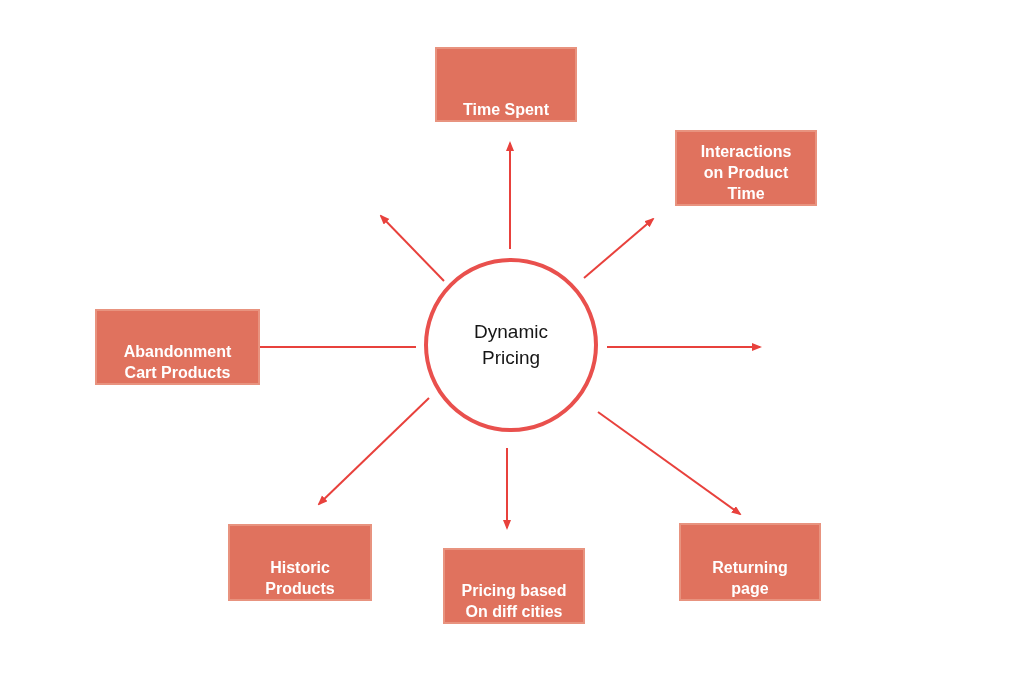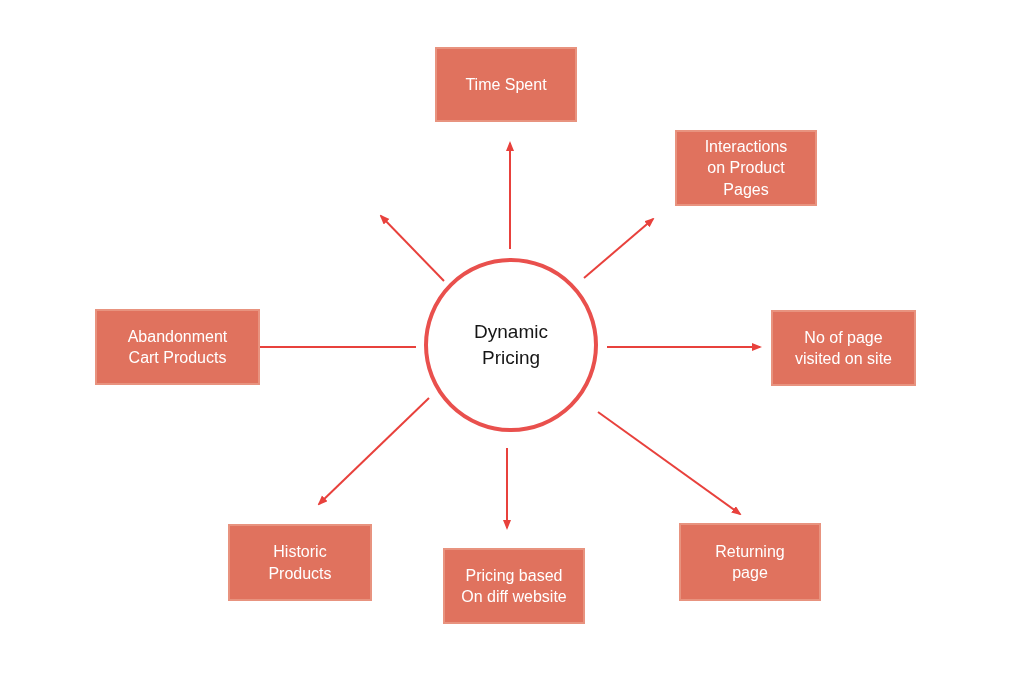--- a/index.html
+++ b/index.html
@@ -32,26 +32,26 @@
   }
   .arrowhead-path{
     fill:var(--accent,#E8413C);
   }
   .node{
     position:absolute;
     background:var(--node-fill,#E0725E);
     border:2px solid var(--node-border,#E8937F);
     color:var(--node-text,#fff);
     display:flex;
-    align-items:center;
+    align-items:flex-end;
     justify-content:center;
     text-align:center;
     font-size:16px;
     line-height:1.32;
-    font-weight:400;
+    font-weight:700;
   }
   .node span{white-space:pre-line;}
   .center-circle{
     position:absolute;
     left:424px;top:258px;
     width:174px;height:174px;
     border:4px solid var(--circle-border,#E9504D);
     border-radius:50%;
     background:var(--background,#fff);
     display:flex;
@@ -86,41 +86,37 @@
   </svg>
 
   <div class="node" style="left:435px;top:47px;width:142px;height:75px">
     <span>Time Spent</span>
   </div>
 
 
   <div class="node" style="left:675px;top:130px;width:142px;height:76px">
     <span>Interactions
 on Product
-Pages</span>
+Time</span>
   </div>
 
   <div class="node" style="left:95px;top:309px;width:165px;height:76px">
     <span>Abandonment
 Cart Products</span>
   </div>
 
-  <div class="node" style="left:771px;top:310px;width:145px;height:76px">
-    <span>No of page
-visited on site</span>
-  </div>
 
   <div class="node" style="left:228px;top:524px;width:144px;height:77px">
     <span>Historic
 Products</span>
   </div>
 
   <div class="node" style="left:443px;top:548px;width:142px;height:76px">
     <span>Pricing based
-On diff website</span>
+On diff cities</span>
   </div>
 
   <div class="node" style="left:679px;top:523px;width:142px;height:78px">
     <span>Returning
 page</span>
   </div>
 
   <div class="center-circle">
     <span>Dynamic
 Pricing</span>

